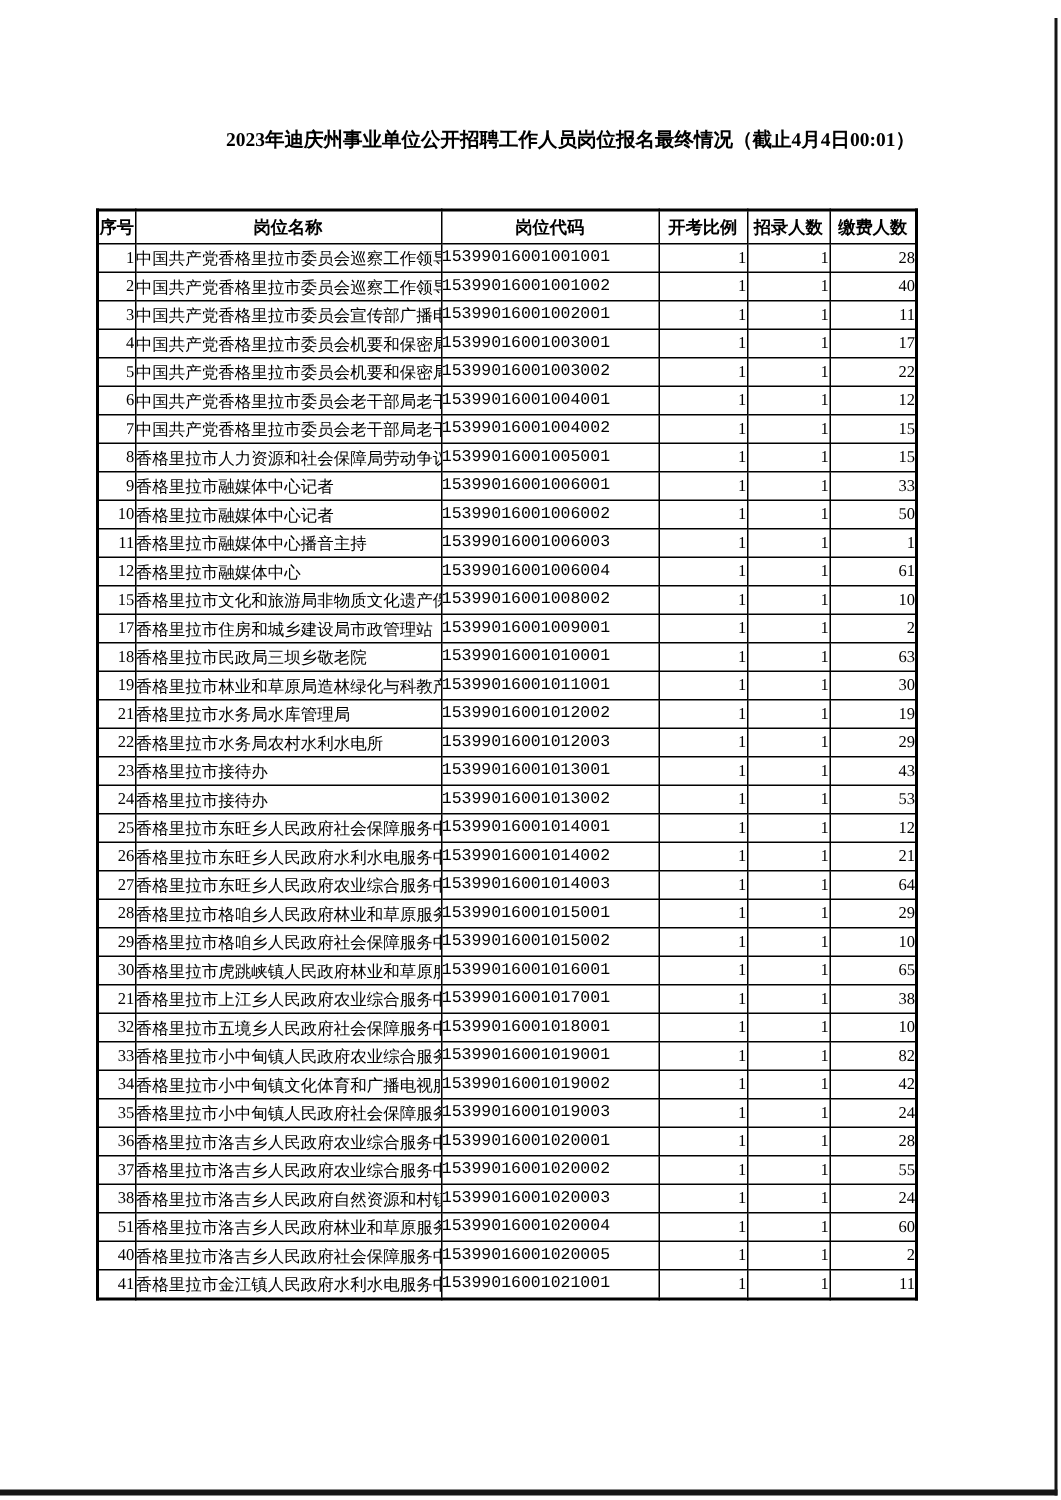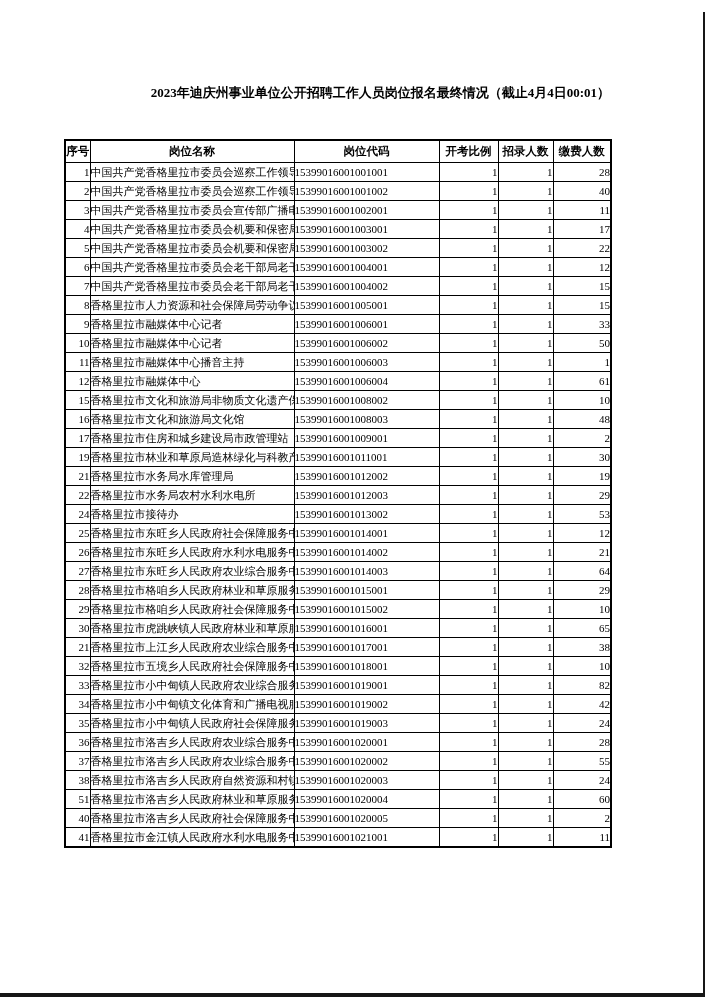--- a/index.html
+++ b/index.html
@@ -50,21 +50,21 @@
     font-size: 11.5px;
     font-weight: bold;
     text-align: center;
   }
   table.report td {
     height: 18px;
     font-size: 11px;
   }
   td.c-seq   { text-align: right; padding-right: 3px; }
   td.c-name  { text-align: left;  padding-left: 3px;  font-size: 10.5px; }
-  td.c-code  { text-align: left;  padding-left: 4px;  font-size: 11.5px; }
+  td.c-code  { text-align: left;  padding-left: 4px;  font-size: 11.5px; font-family: Liberation Mono, monospace; }
   td.c-num   { text-align: right; padding-right: 4px; font-size: 11.5px; }
   .page-edge-right {
     position: absolute;
     left: 703px;
     top: 12px;
     width: 2px;
     height: 985px;
     background: #161616;
   }
   .page-edge-bottom {
@@ -199,36 +199,36 @@
       </tr>
       <tr>
         <td class="c-seq">15</td>
         <td class="c-name">香格里拉市文化和旅游局非物质文化遗产保</td>
         <td class="c-code">15399016001008002</td>
         <td class="c-num">1</td>
         <td class="c-num">1</td>
         <td class="c-num">10</td>
       </tr>
       <tr>
-        <td class="c-seq">16</td>
-        <td class="c-name">香格里拉市文化和旅游局文化馆</td>
-        <td class="c-code">15399016001008003</td>
-        <td class="c-num">1</td>
-        <td class="c-num">1</td>
-        <td class="c-num">48</td>
-      </tr>
-      <tr>
         <td class="c-seq">17</td>
         <td class="c-name">香格里拉市住房和城乡建设局市政管理站</td>
         <td class="c-code">15399016001009001</td>
         <td class="c-num">1</td>
         <td class="c-num">1</td>
         <td class="c-num">2</td>
       </tr>
       <tr>
+        <td class="c-seq">18</td>
+        <td class="c-name">香格里拉市民政局三坝乡敬老院</td>
+        <td class="c-code">15399016001010001</td>
+        <td class="c-num">1</td>
+        <td class="c-num">1</td>
+        <td class="c-num">63</td>
+      </tr>
+      <tr>
         <td class="c-seq">19</td>
         <td class="c-name">香格里拉市林业和草原局造林绿化与科教产</td>
         <td class="c-code">15399016001011001</td>
         <td class="c-num">1</td>
         <td class="c-num">1</td>
         <td class="c-num">30</td>
       </tr>
       <tr>
         <td class="c-seq">21</td>
         <td class="c-name">香格里拉市水务局水库管理局</td>
@@ -237,20 +237,28 @@
         <td class="c-num">1</td>
         <td class="c-num">19</td>
       </tr>
       <tr>
         <td class="c-seq">22</td>
         <td class="c-name">香格里拉市水务局农村水利水电所</td>
         <td class="c-code">15399016001012003</td>
         <td class="c-num">1</td>
         <td class="c-num">1</td>
         <td class="c-num">29</td>
+      </tr>
+      <tr>
+        <td class="c-seq">23</td>
+        <td class="c-name">香格里拉市接待办</td>
+        <td class="c-code">15399016001013001</td>
+        <td class="c-num">1</td>
+        <td class="c-num">1</td>
+        <td class="c-num">43</td>
       </tr>
       <tr>
         <td class="c-seq">24</td>
         <td class="c-name">香格里拉市接待办</td>
         <td class="c-code">15399016001013002</td>
         <td class="c-num">1</td>
         <td class="c-num">1</td>
         <td class="c-num">53</td>
       </tr>
       <tr>

